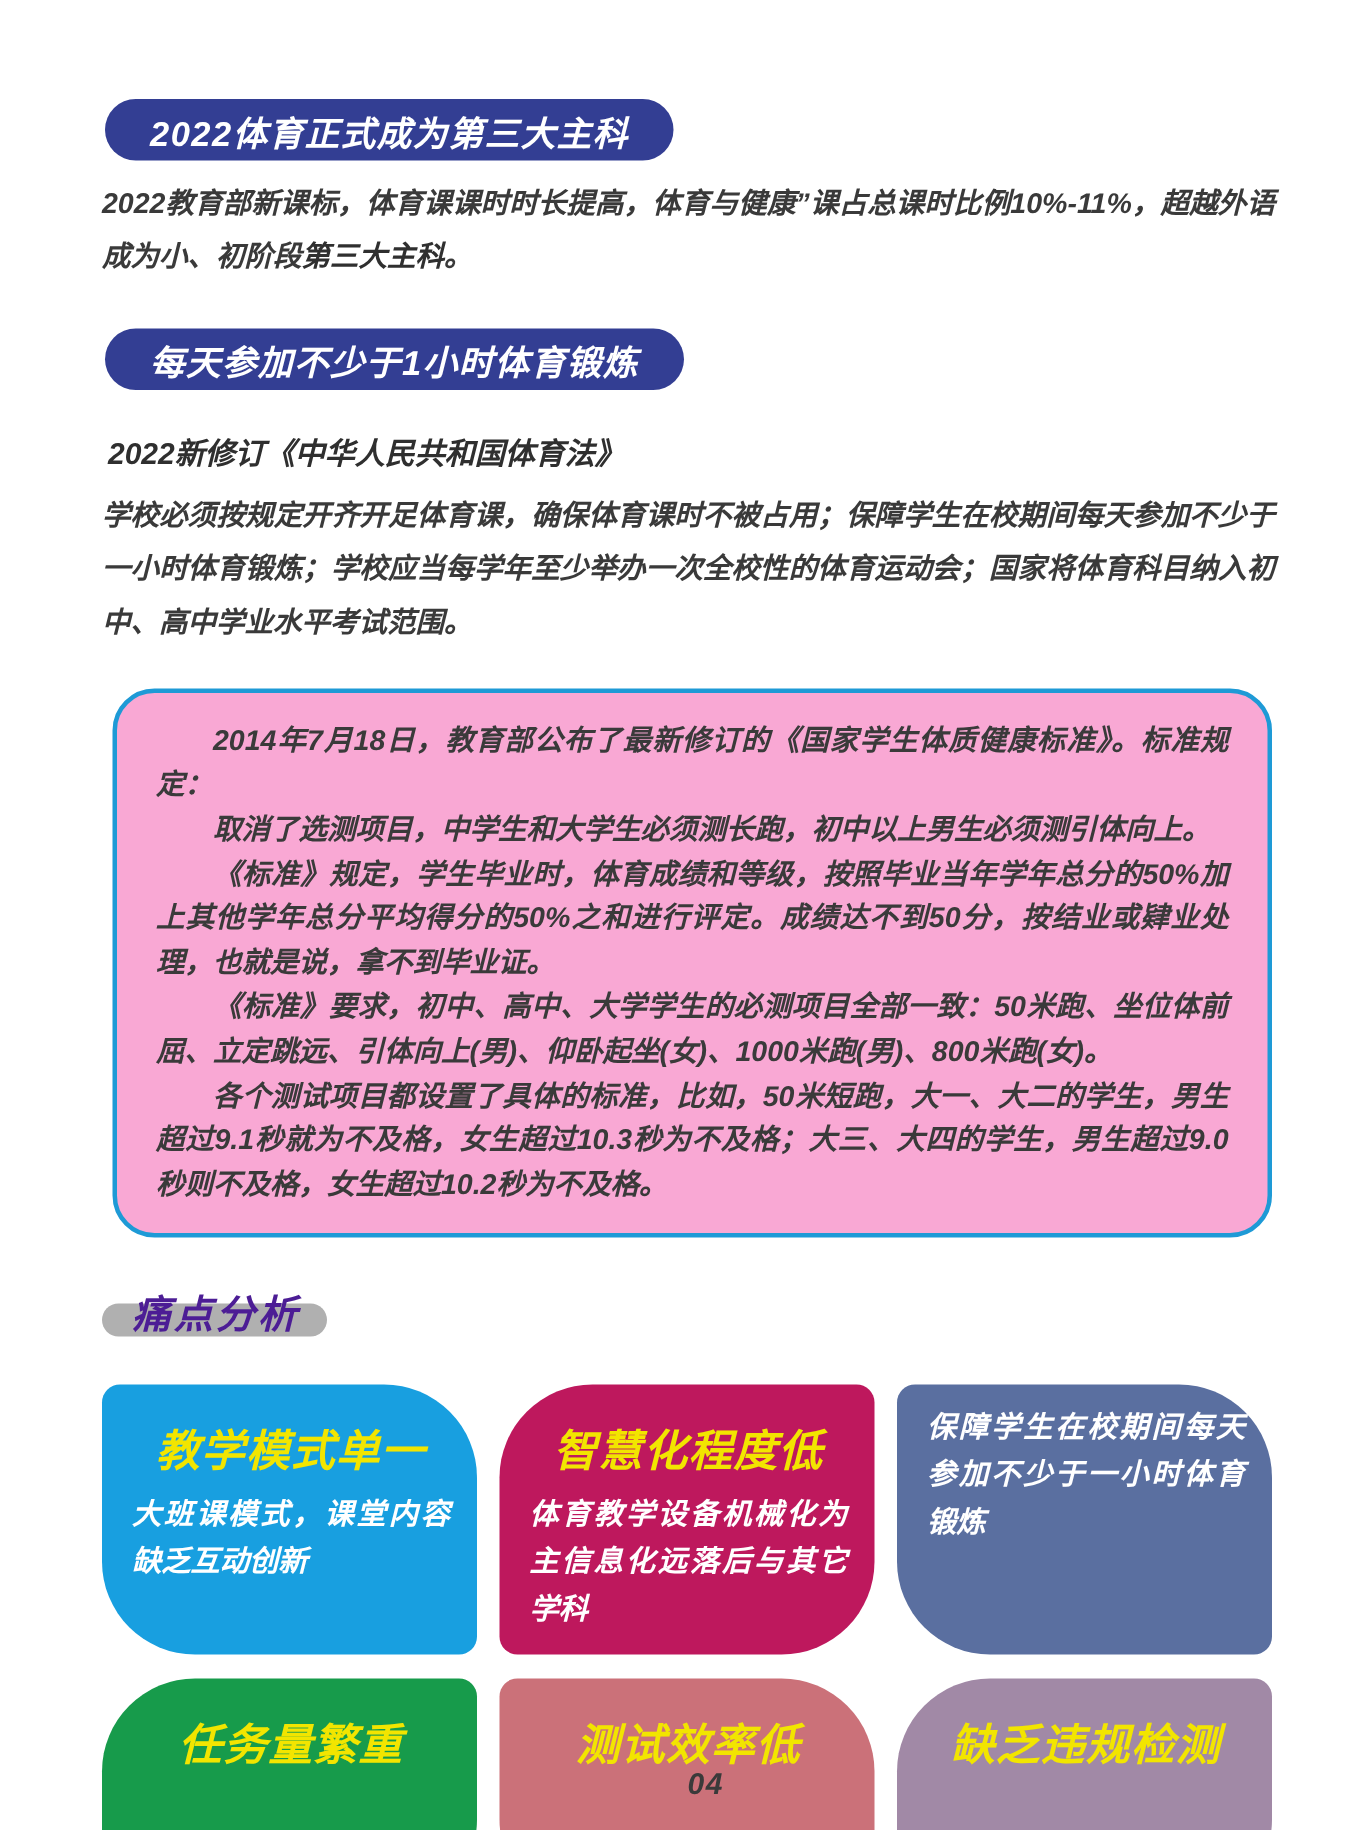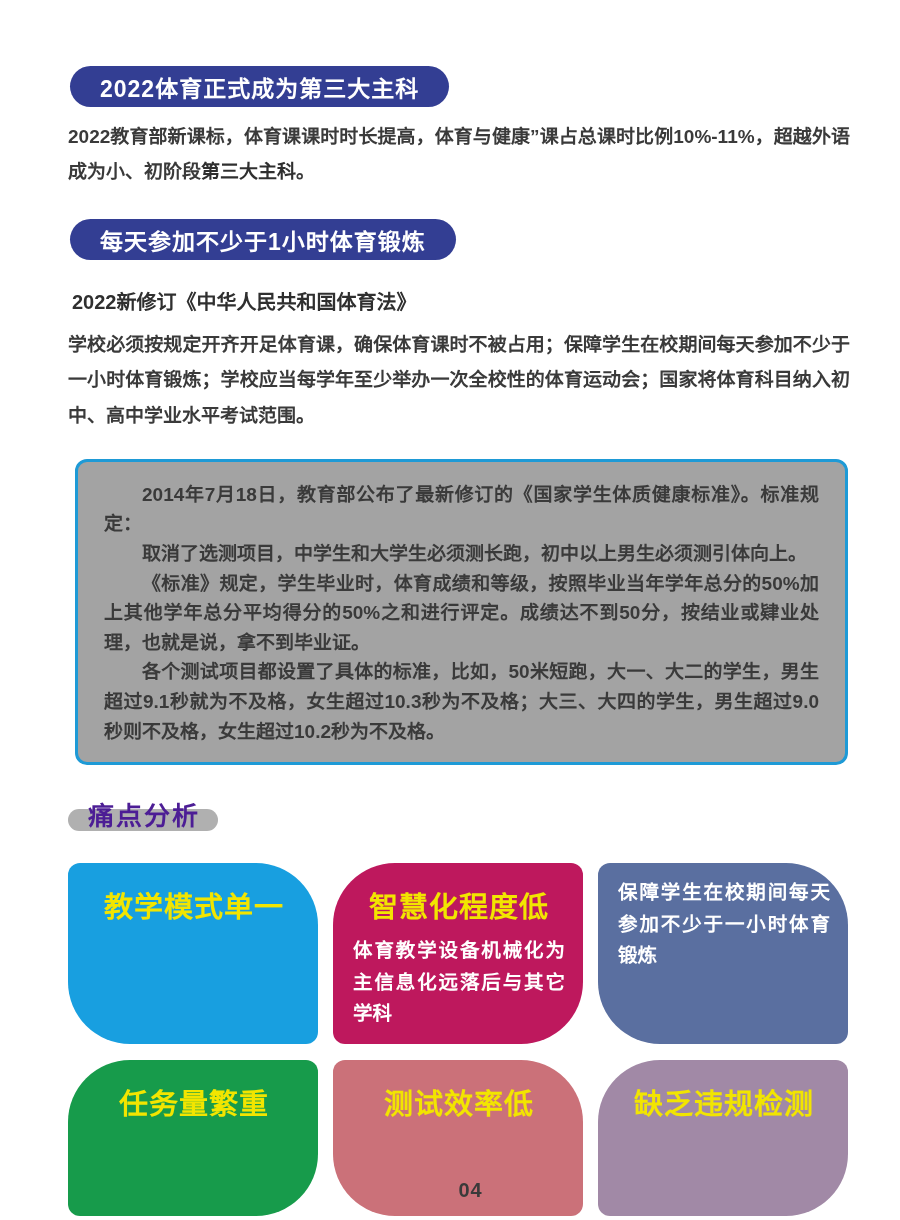--- a/index.html
+++ b/index.html
@@ -5,20 +5,21 @@
   * { margin: 0; padding: 0; box-sizing: border-box; }
   html, body { background: #ffffff; }
   body { font-family: "Liberation Sans", "DejaVu Sans", sans-serif; }
   .page {
     position: relative;
     width: 900px;
     height: 1220px;
     margin: 0 auto;
     background: #ffffff;
     overflow: hidden;
+    font-style: italic;
   }
   
   .badge {
     display: inline-flex;
     align-items: center;
     height: 41px;
     padding: 0 30px;
     border-radius: 21px;
     background: #333e93;
     color: #ffffff;
@@ -42,23 +43,23 @@
     margin: 26px 50px 0 72px;
     font-size: 20px;
     font-weight: 800;
     color: #2f2f2f;
   }
   .para2 { margin-top: 12px; }
   
   .standards-box {
     margin: 26px 52px 0 75px;
     border: 3px solid #1e9ad6;
-    border-radius: 12px;
+    border-radius: 28px;
     padding: 18px 26px 16px 26px;
-    background: #a3a3a3;
+    background: #f9a8d4;
   }
   .standards-box p {
     font-size: 19px;
     line-height: 1.56;
     color: #3a3a3a;
     font-weight: 600;
     text-indent: 2em;
     text-align: justify;
   }
   
@@ -141,34 +142,36 @@
     <span>每天参加不少于1小时体育锻炼</span>
   </div>
   <p class="subtitle">2022新修订《中华人民共和国体育法》</p>
   <p class="para para2">学校必须按规定开齐开足体育课，确保体育课时不被占用；保障学生在校期间每天参加不少于一小时体育锻炼；学校应当每学年至少举办一次全校性的体育运动会；国家将体育科目纳入初中、高中学业水平考试范围。</p>
 
   
   <div class="standards-box">
     <p>2014年7月18日，教育部公布了最新修订的《国家学生体质健康标准》。标准规定：</p>
     <p>取消了选测项目，中学生和大学生必须测长跑，初中以上男生必须测引体向上。</p>
     <p>《标准》规定，学生毕业时，体育成绩和等级，按照毕业当年学年总分的50%加上其他学年总分平均得分的50%之和进行评定。成绩达不到50分，按结业或肄业处理，也就是说，拿不到毕业证。</p>
+    <p>《标准》要求，初中、高中、大学学生的必测项目全部一致：50米跑、坐位体前屈、立定跳远、引体向上(男)、仰卧起坐(女)、1000米跑(男)、800米跑(女)。</p>
     <p>各个测试项目都设置了具体的标准，比如，50米短跑，大一、大二的学生，男生超过9.1秒就为不及格，女生超过10.3秒为不及格；大三、大四的学生，男生超过9.0秒则不及格，女生超过10.2秒为不及格。</p>
   </div>
 
   
   <div class="pain-heading">
     <span class="pill"></span>
     <div class="txt">痛点分析</div>
   </div>
 
   
   <div class="cards">
 
     <div class="card corner-a" style="background: rgb(24, 159, 224);">
       <div class="card-title">教学模式单一</div>
+      <div class="card-body">大班课模式，课堂内容缺乏互动创新</div>
     </div>
 
     <div class="card corner-b" style="background: #be185d;">
       <div class="card-title">智慧化程度低</div>
       <div class="card-body">体育教学设备机械化为主信息化远落后与其它学科</div>
     </div>
 
     <div class="card corner-a" style="background: rgb(90, 111, 160);">
       <div class="card-body">保障学生在校期间每天参加不少于一小时体育锻炼</div>
     </div>

